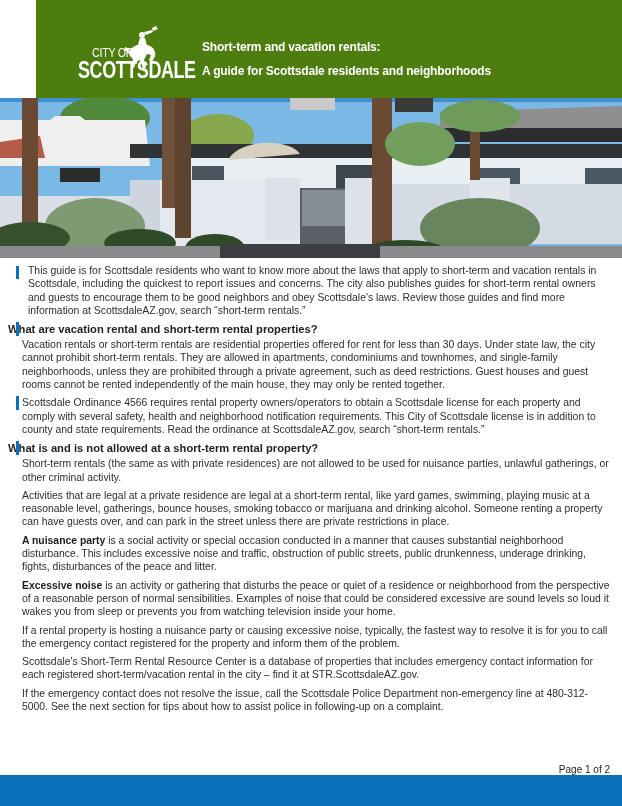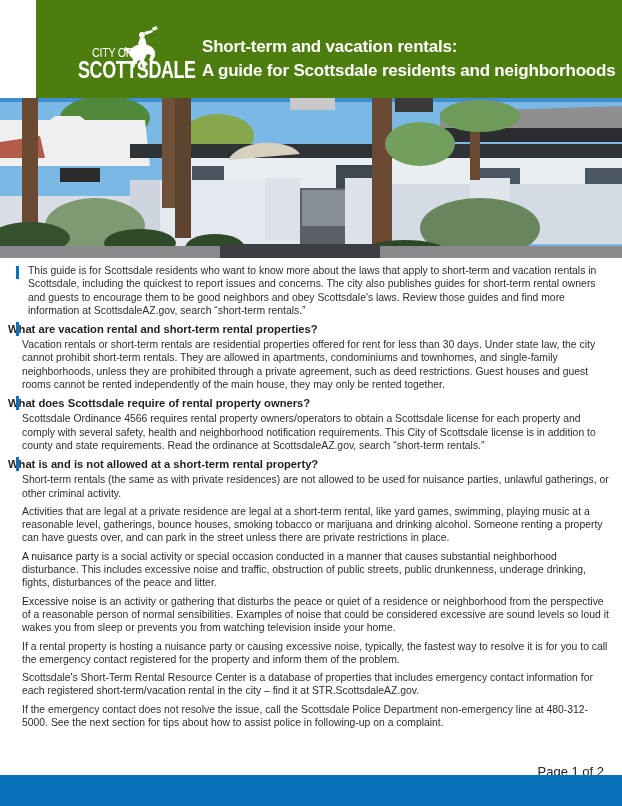--- a/index.html
+++ b/index.html
@@ -16,45 +16,45 @@
     position: absolute; left: 14px; top: 19px; font-size: 13px; letter-spacing: -0.3px;
     font-family: "Liberation Sans", sans-serif; transform: scaleX(0.82); transform-origin: left;
   }
   .logo .scottsdale {
     position: absolute; left: 0px; top: 31px; font-size: 23px; font-weight: bold;
     letter-spacing: -0.5px; transform: scaleX(0.78); transform-origin: left;
   }
   .logo svg { position: absolute; left: 44px; top: 0px; }
   .title {
     position: absolute; left: 166px; top: 35px; color: #ffffff; font-weight: bold;
-    font-size: 17px; line-height: 24px; letter-spacing: -0.2px;
+    font-size: 12px; line-height: 24px; letter-spacing: -0.2px;
   }
 
   .photo {
     position: absolute; left: 0; top: 98px; width: 622px; height: 160px; overflow: hidden;
     background: linear-gradient(180deg, #76b8e8 0%, #a8d2f0 45%, #c9dce8 60%, #8d8d8f 100%);
   }
 
   .content { position: absolute; left: 0; top: 264px; width: 622px; }
   .block { position: relative; padding-left: 28px; padding-right: 20px; }
   .bar { position: absolute; left: 16px; top: 2px; width: 3px; height: 13px; background: #0a72bb; }
   p {
     font-size: 10.4px; line-height: 13.3px; color: #2d2d2d; margin-bottom: 5px;
     padding-left: 22px; padding-right: 10px;
   }
   .block p { padding-left: 0; padding-right: 0; }
   h2 {
     font-size: 11.2px; line-height: 14px; font-weight: bold; color: #1f1f1f;
     padding-left: 8px; margin-bottom: 2px; position: relative;
   }
   h2 .bar { left: 16px; top: 0px; height: 14px; }
-  strong { font-weight: normal; color: #1c1c1c; }
+  strong { font-weight: bold; color: #1c1c1c; }
 
   .page-num {
-    position: absolute; right: 18px; top: 764px; font-size: 13px; color: #222; margin-left: 48px;
+    position: absolute; right: 12px; top: 764px; font-size: 10px; color: #222; margin-left: 48px;
   }
   .footer {
     position: absolute; left: 0; top: 775px; width: 622px; height: 31px; background: #0a72bb;
   }
 </style>
 </head>
 <body>
 
 <div class="header">
   <div class="logo">
@@ -143,21 +143,20 @@
   </div>
 
   <h2>
     <span class="bar"></span>
     <span>What are vacation rental and short-term rental properties?</span>
   </h2>
   <p>Vacation rentals or short-term rentals are residential properties offered for rent for less than 30 days. Under state law, the city cannot prohibit short-term rentals. They are allowed in apartments, condominiums and townhomes, and single-family neighborhoods, unless they are prohibited through a private agreement, such as deed restrictions. Guest houses and guest rooms cannot be rented independently of the main house, they may only be rented together.</p>
 
   <h2>
     <span class="bar"></span>
-    <span>What does Scottsdale require of rental property owners?</span>
   </h2>
   <p>Scottsdale Ordinance 4566 requires rental property owners/operators to obtain a Scottsdale license for each property and comply with several safety, health and neighborhood notification requirements. This City of Scottsdale license is in addition to county and state requirements. Read the ordinance at ScottsdaleAZ.gov, search “short-term rentals.”</p>
 
   <h2>
     <span class="bar"></span>
     <span>What is and is not allowed at a short-term rental property?</span>
   </h2>
   <p>Short-term rentals (the same as with private residences) are not allowed to be used for nuisance parties, unlawful gatherings, or other criminal activity.</p>
   <p>Activities that are legal at a private residence are legal at a short-term rental, like yard games, swimming, playing music at a reasonable level, gatherings, bounce houses, smoking tobacco or marijuana and drinking alcohol. Someone renting a property can have guests over, and can park in the street unless there are private restrictions in place.</p>
   <p><strong>A nuisance party</strong><span> is a social activity or special occasion conducted in a manner that causes substantial neighborhood disturbance. This includes excessive noise and traffic, obstruction of public streets, public drunkenness, underage drinking, fights, disturbances of the peace and litter.</span></p>

